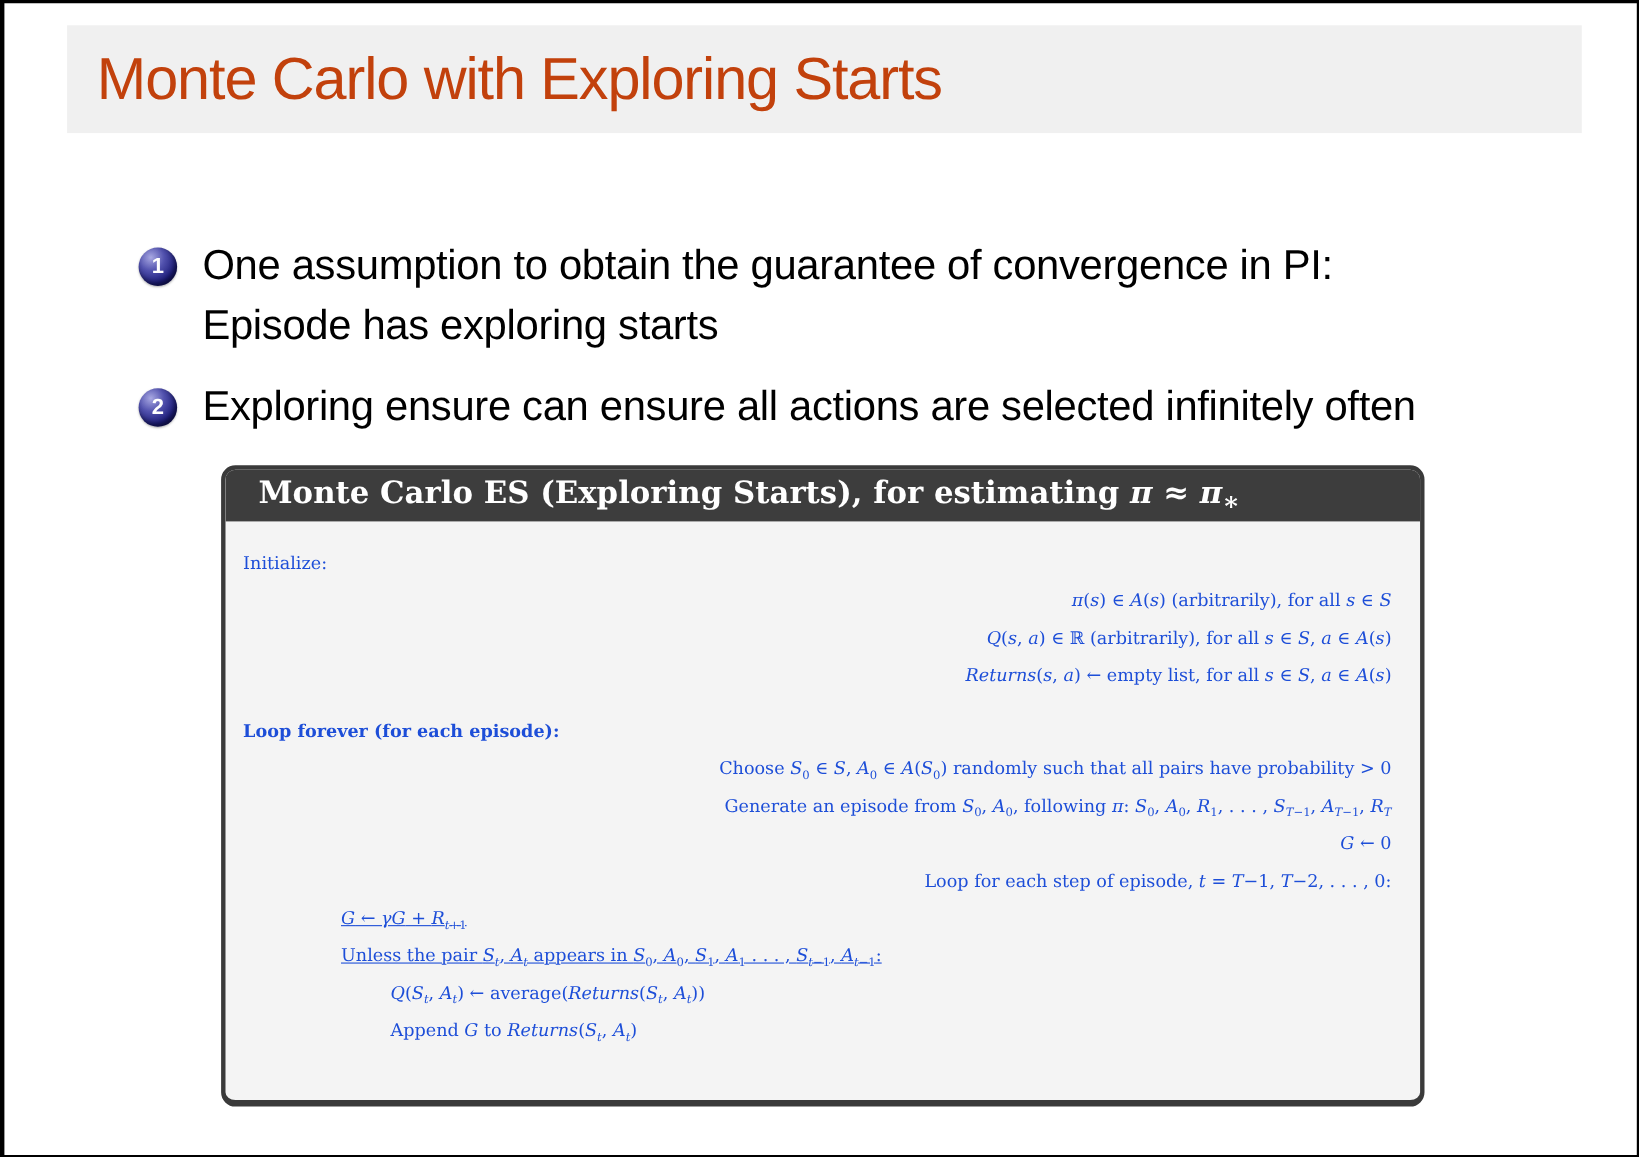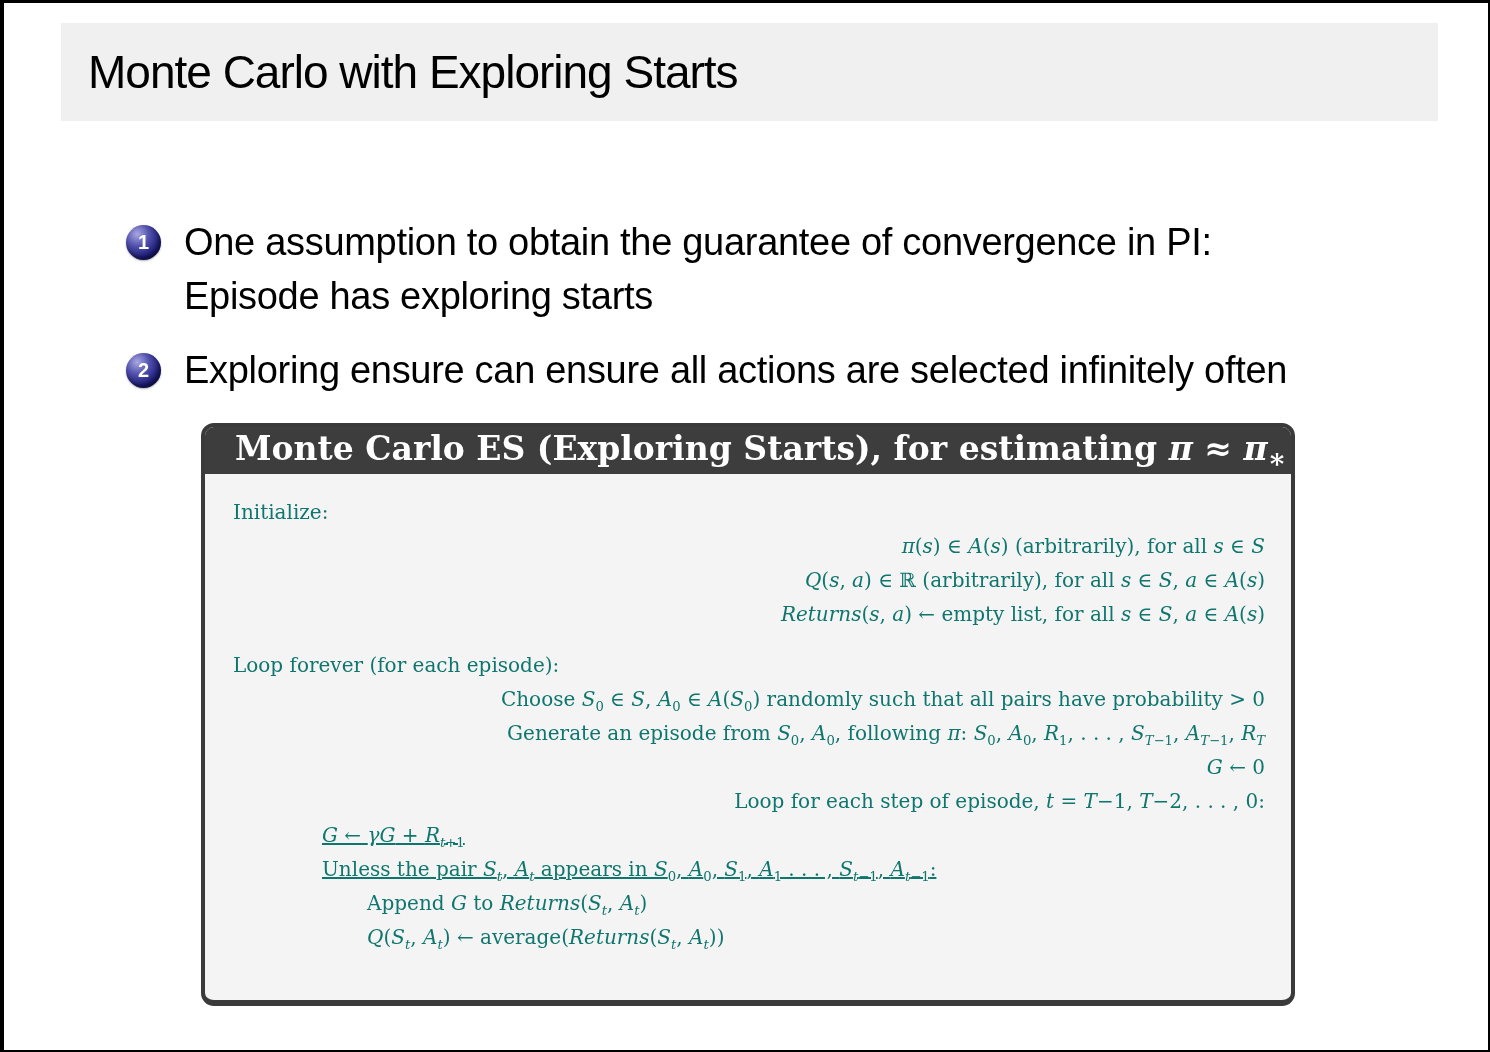--- a/index.html
+++ b/index.html
@@ -9,22 +9,22 @@
     background:#ffffff; overflow:hidden;
     border:2px solid #000; border-left-width:4px; border-top-width:3px;
     font-family:"Liberation Sans", sans-serif;
   }
   
   .title-bar {
     position:absolute; left:57px; top:20px; width:1377px; height:98px;
     background:#f0f0f0; display:flex; align-items:center;
   }
   .title-bar h1 {
-    padding-left:27px; font-size:46px; font-weight:normal;
-    letter-spacing:-1px; color:#000000;
+    padding-left:27px; font-size:54px; font-weight:normal;
+    letter-spacing:-1px; color:#c2410c;
   }
   
   .bullets { position:absolute; left:122px; top:212px; width:1290px; }
   .bullet-row { display:flex; align-items:flex-start; }
   .bullet-row + .bullet-row { margin-top:20px; }
   .ball {
     flex:0 0 35px; width:35px; height:35px; margin-top:10px; border-radius:50%;
     background:radial-gradient(circle at 32% 26%, #a8a8e2 0%, #5252ae 34%, #1d1d7a 68%, #0c0c48 100%);
     box-shadow:inset -2px -3px 5px rgba(0,0,0,.45), 0 1px 2px rgba(0,0,0,.3);
     color:#fff; font-size:20px; font-weight:bold; line-height:35px; text-align:center;
@@ -34,33 +34,33 @@
     white-space:pre-line; letter-spacing:-0.3px;
   }
   
   .algo-box {
     position:absolute; left:197px; top:420px; width:1094px; height:583px;
     background:#f4f4f4; border:4px solid #3a3a3a; border-bottom-width:6px;
     border-radius:13px; overflow:hidden;
   }
   .algo-header {
     height:47px; background:#3d3d3d; color:#fff;
-    display:flex; align-items:flex-end; padding-left:30px;
-    font-family:"DejaVu Serif","DejaVu Sans",serif; font-weight:bold; font-size:33px;
+    display:flex; align-items:center; padding-left:30px;
+    font-family:"DejaVu Serif","DejaVu Sans",serif; font-weight:bold; font-size:28px;
   }
   .algo-body {
-    padding:21px 26px 0 28px;
+    padding:21px 26px 0 16px;
     font-family:"DejaVu Serif","DejaVu Sans",serif;
-    font-size:20px; line-height:34px; color:#0f766e;
+    font-size:16px; line-height:34px; color:#1d4ed8;
   }
   .algo-body sub { font-size:66%; line-height:0; }
   .line.i1 { margin-left:44px;text-align:right; }
   .line.i2 { margin-left:89px;text-decoration:underline; }
   .line.i3 { margin-left:134px; }
-  .line.gap { margin-top:17px; }
+  .line.gap { margin-top:17px;font-weight:bold; }
 </style>
 </head>
 <body>
 
 <div class="slide">
 
   <div class="title-bar">
     <h1>Monte Carlo with Exploring Starts</h1>
   </div>
 
@@ -85,18 +85,18 @@
       <div class="line i1"><i>π</i>(<i>s</i>) ∈ <i>A</i>(<i>s</i>) (arbitrarily), for all <i>s</i> ∈ <i>S</i></div>
       <div class="line i1"><i>Q</i>(<i>s</i>, <i>a</i>) ∈ ℝ (arbitrarily), for all <i>s</i> ∈ <i>S</i>, <i>a</i> ∈ <i>A</i>(<i>s</i>)</div>
       <div class="line i1"><i>Returns</i>(<i>s</i>, <i>a</i>) ← empty list, for all <i>s</i> ∈ <i>S</i>, <i>a</i> ∈ <i>A</i>(<i>s</i>)</div>
       <div class="line gap">Loop forever (for each episode):</div>
       <div class="line i1">Choose <i>S</i><sub>0</sub> ∈ <i>S</i>, <i>A</i><sub>0</sub> ∈ <i>A</i>(<i>S</i><sub>0</sub>) randomly such that all pairs have probability &gt; 0</div>
       <div class="line i1">Generate an episode from <i>S</i><sub>0</sub>, <i>A</i><sub>0</sub>, following <i>π</i>: <i>S</i><sub>0</sub>, <i>A</i><sub>0</sub>, <i>R</i><sub>1</sub>, . . . , <i>S</i><sub><i>T</i>−1</sub>, <i>A</i><sub><i>T</i>−1</sub>, <i>R</i><sub><i>T</i></sub></div>
       <div class="line i1"><i>G</i> ← 0</div>
       <div class="line i1">Loop for each step of episode, <i>t</i> = <i>T</i>−1, <i>T</i>−2, . . . , 0:</div>
       <div class="line i2"><i>G</i> ← <i>γG</i> + <i>R</i><sub><i>t</i>+1</sub></div>
       <div class="line i2">Unless the pair <i>S</i><sub><i>t</i></sub>, <i>A</i><sub><i>t</i></sub> appears in <i>S</i><sub>0</sub>, <i>A</i><sub>0</sub>, <i>S</i><sub>1</sub>, <i>A</i><sub>1</sub> . . . , <i>S</i><sub><i>t</i>−1</sub>, <i>A</i><sub><i>t</i>−1</sub>:</div>
+      <div class="line i3"><i>Q</i>(<i>S</i><sub><i>t</i></sub>, <i>A</i><sub><i>t</i></sub>) ← average(<i>Returns</i>(<i>S</i><sub><i>t</i></sub>, <i>A</i><sub><i>t</i></sub>))</div>
       <div class="line i3">Append <i>G</i> to <i>Returns</i>(<i>S</i><sub><i>t</i></sub>, <i>A</i><sub><i>t</i></sub>)</div>
-      <div class="line i3"><i>Q</i>(<i>S</i><sub><i>t</i></sub>, <i>A</i><sub><i>t</i></sub>) ← average(<i>Returns</i>(<i>S</i><sub><i>t</i></sub>, <i>A</i><sub><i>t</i></sub>))</div>
     </div>
   </div>
 
 </div>
 
 </body></html>

